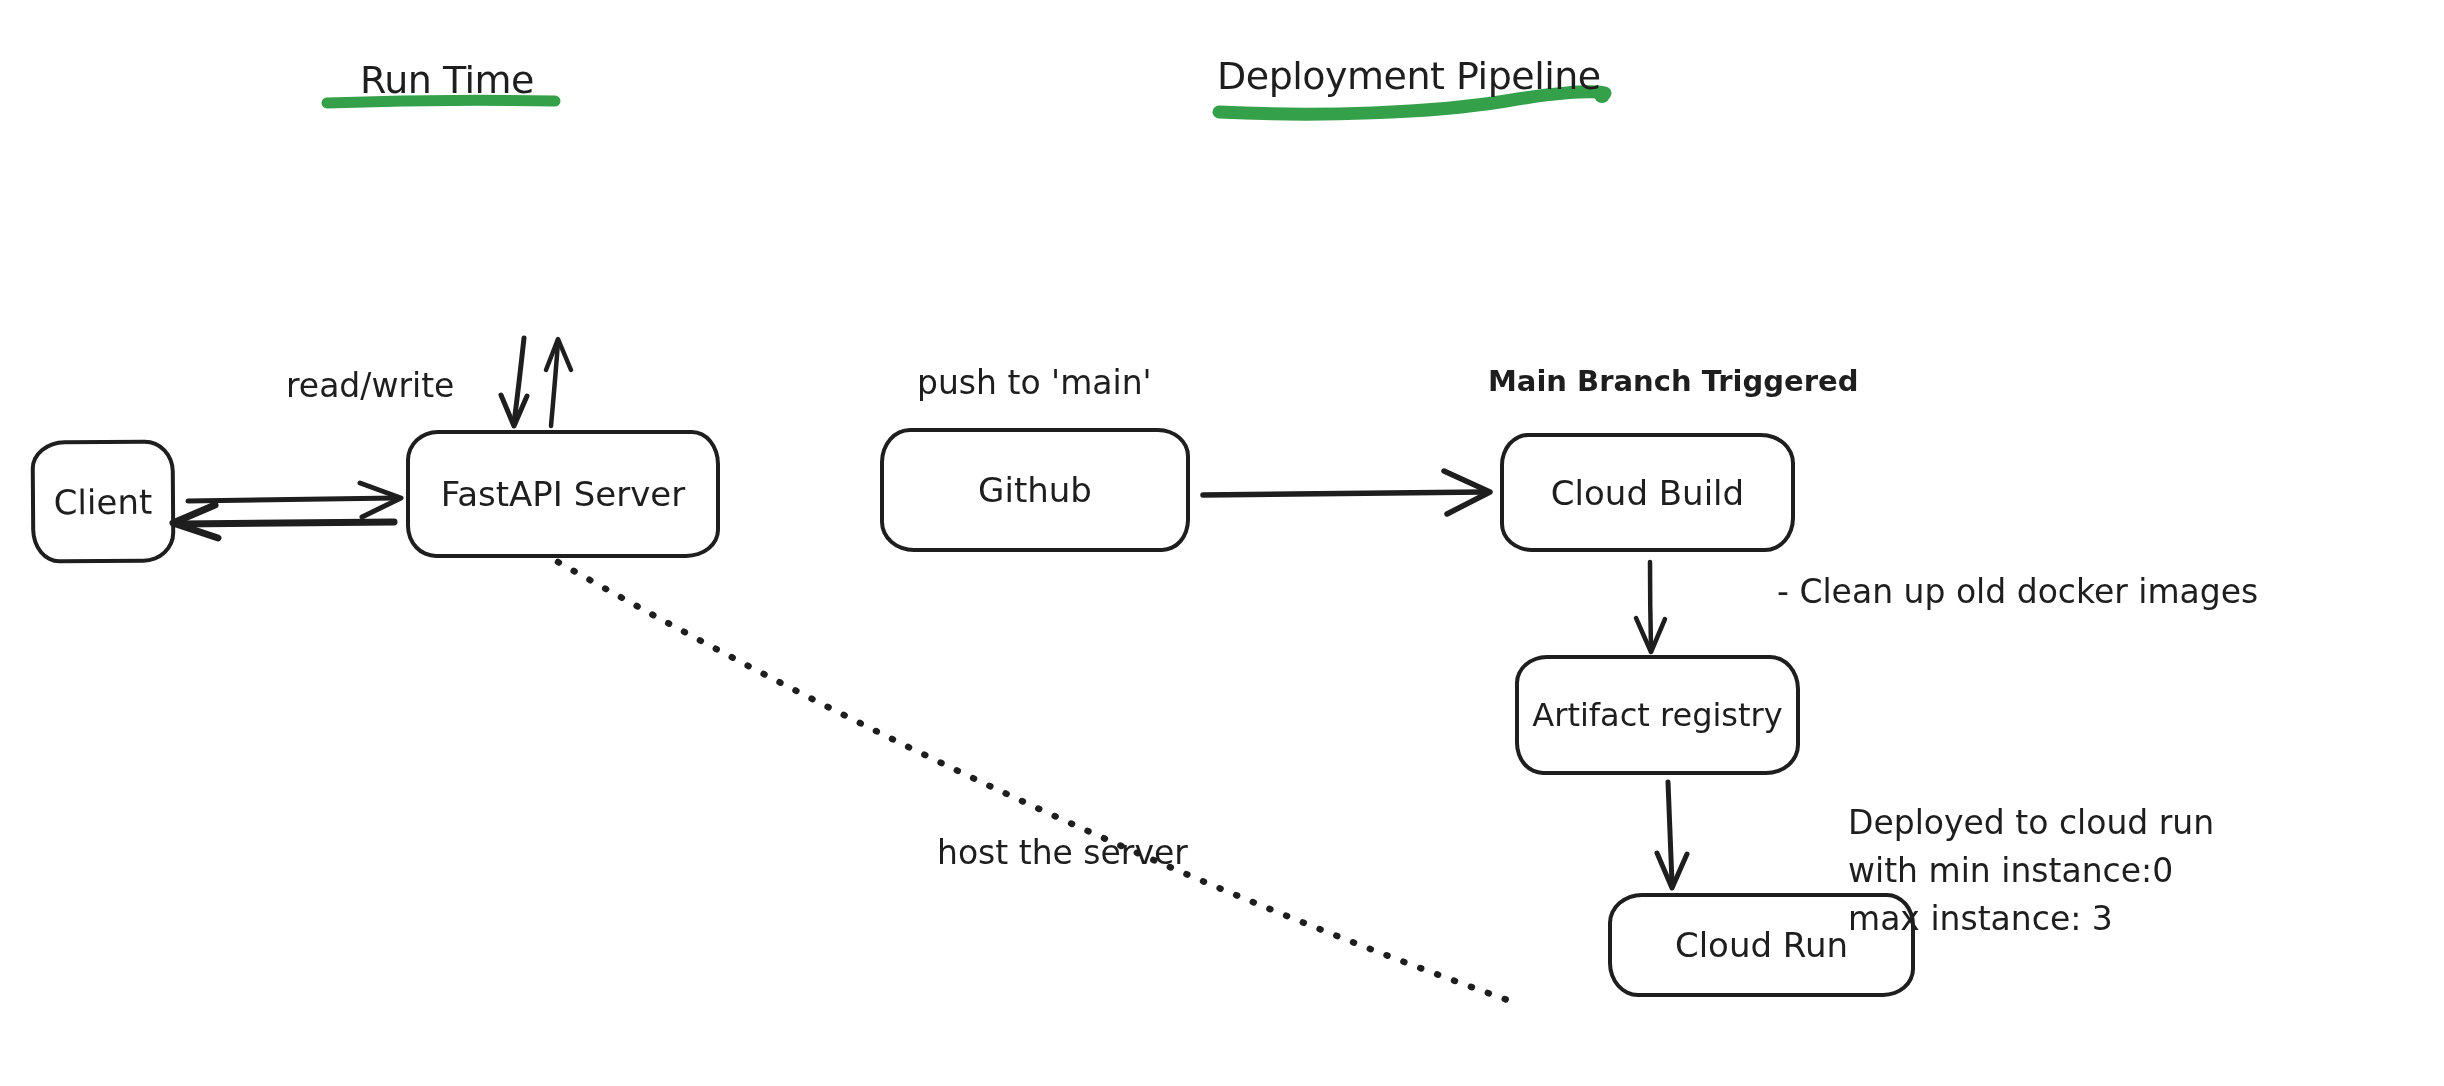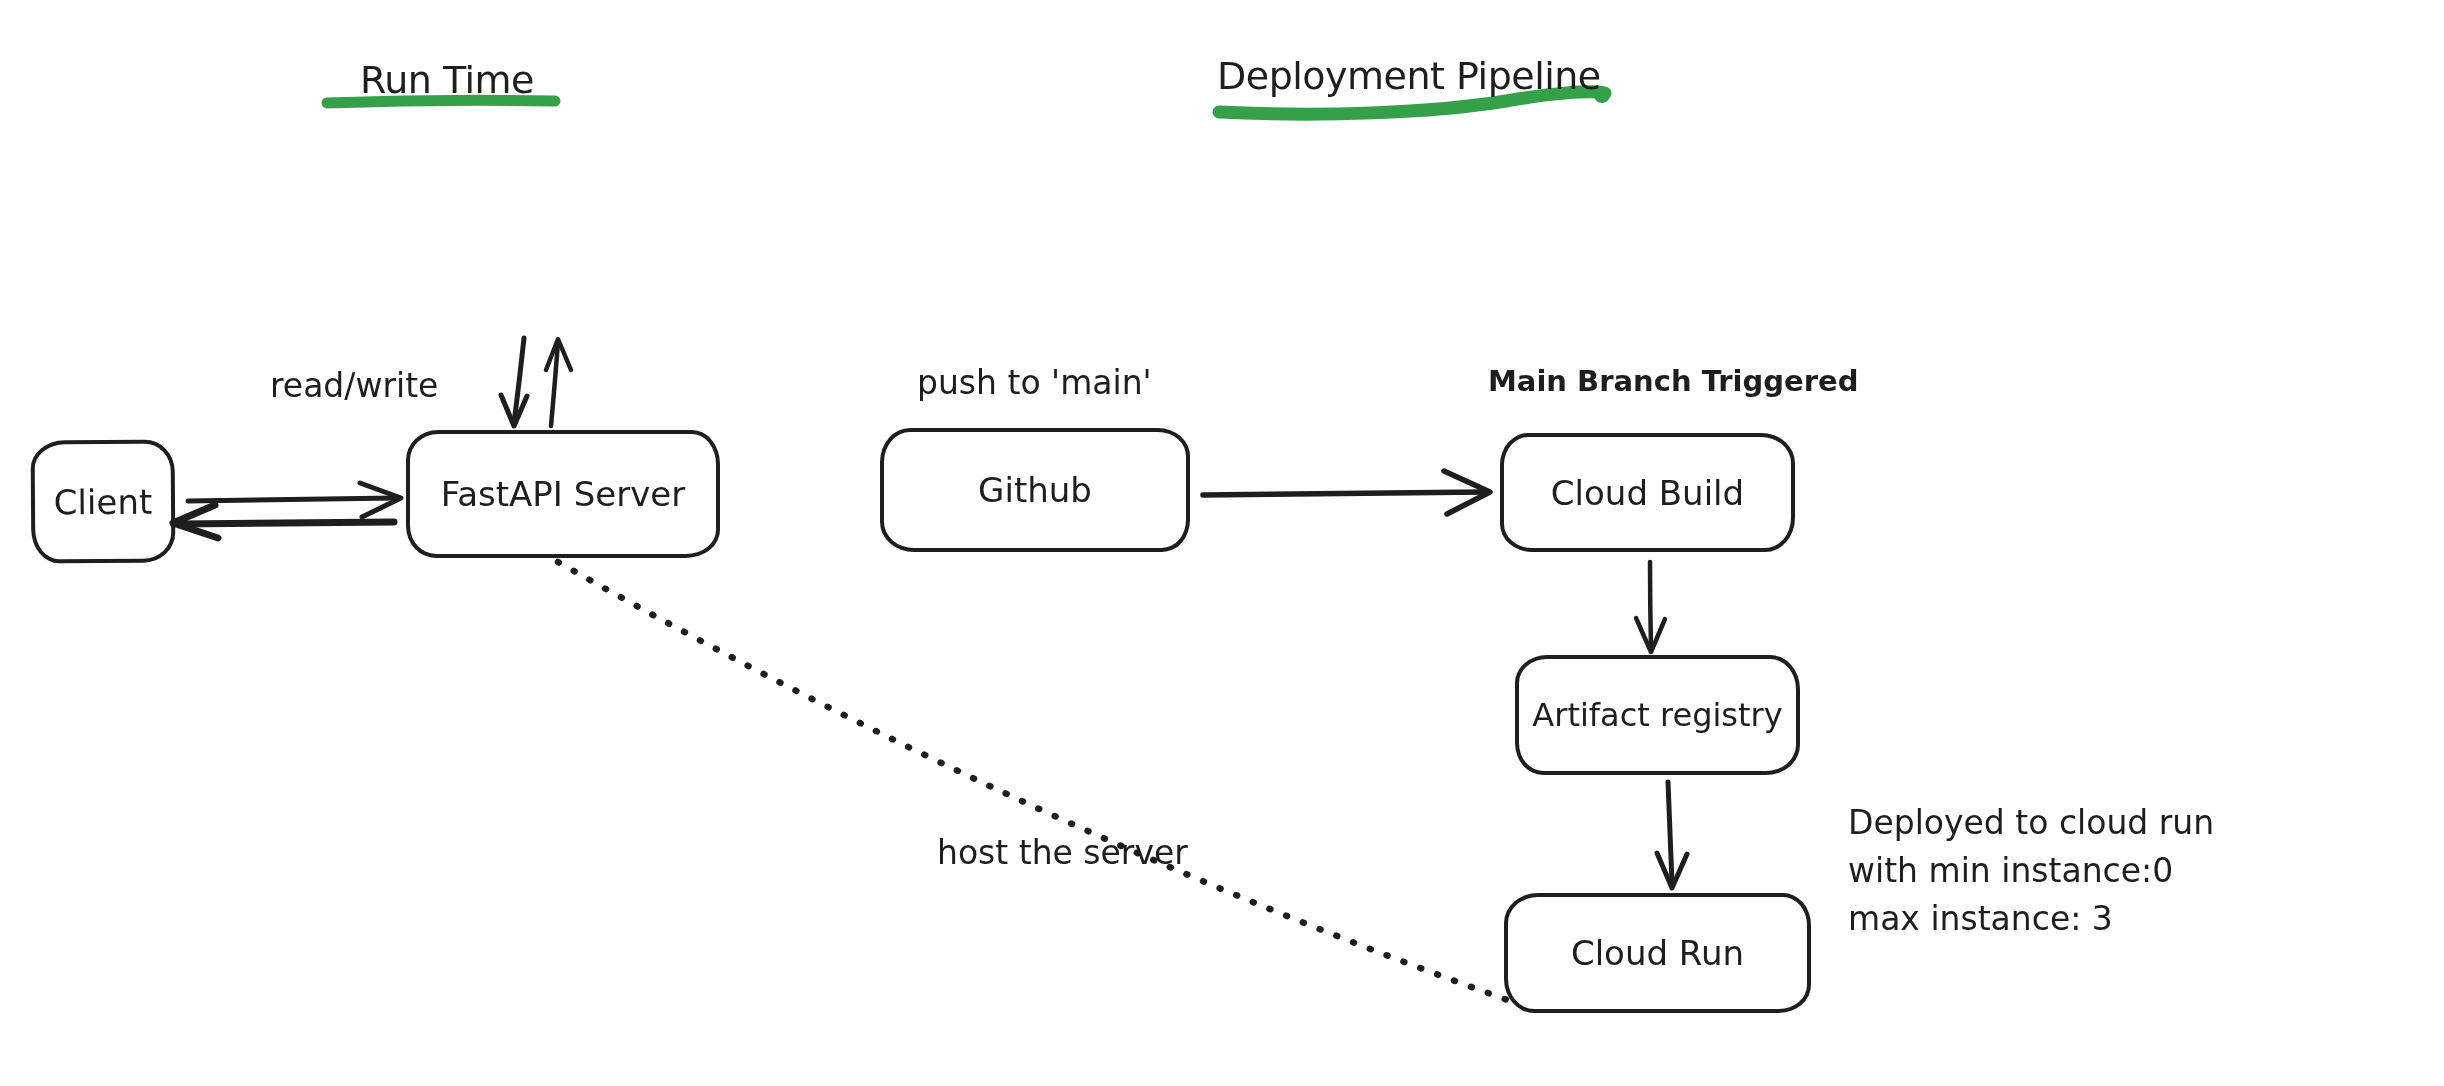--- a/index.html
+++ b/index.html
@@ -111,39 +111,40 @@
   <div class="section-title" style="left:360px;top:50px;">Run Time</div>
   <div class="section-title" style="left:1217px;top:46px;">Deployment Pipeline</div>
 
   <div class="node" style="left:406px;top:430px;width:314px;height:128px;border-radius:32px 28px 34px 30px / 30px 34px 28px 32px;">
     <span>FastAPI Server</span>
   </div>
   <div class="node" style="left:31px;top:440px;width:144px;height:123px;border-radius:34px 30px 32px 28px / 28px 32px 30px 34px;transform:rotate(-0.4deg);">
     <span>Client</span>
   </div>
 
-  <div class="note" style="left:270px;top:366px;">read/write</div>
+  <div class="note" style="left:286px;top:366px;">read/write</div>
 
   <div class="node" style="left:880px;top:428px;width:310px;height:124px;border-radius:30px 32px 28px 34px / 34px 28px 32px 30px;">
     <span>Github</span>
   </div>
   <div class="node" style="left:1515px;top:655px;width:285px;height:120px;font-size:32px;border-radius:32px 30px 34px 28px / 28px 34px 30px 32px;">
     <span>Artifact registry</span>
   </div>
   <div class="node" style="left:1500px;top:433px;width:295px;height:119px;border-radius:28px 34px 30px 32px / 32px 30px 34px 28px;">
     <span>Cloud Build</span>
   </div>
-  <div class="node" style="left:1504px;top:893px;width:307px;height:120px;border-radius:34px 28px 32px 30px / 30px 32px 28px 34px;text-align:center;">
+  <div class="node" style="left:1608px;top:893px;width:307px;height:104px;border-radius:34px 28px 32px 30px / 30px 32px 28px 34px;text-align:center;">
     <span>Cloud Run</span>
   </div>
 
   <div class="note" style="left:917px;top:363px;">push to 'main'</div>
   <div class="note small" style="left:1488px;top:364px;">Main Branch Triggered</div>
 
   <div class="note" style="left:1777px;top:571px;line-height:42px;">
+    <span class="line">- Clean up old docker images</span>
   </div>
 
   <div class="note" style="left:1848px;top:799px;line-height:48px;">
     <span class="line">Deployed to cloud run</span>
     <span class="line">with min instance:0</span>
     <span class="line">max instance: 3</span>
   </div>
 
   <div class="note" style="left:937px;top:833px;">host the server</div>
 

